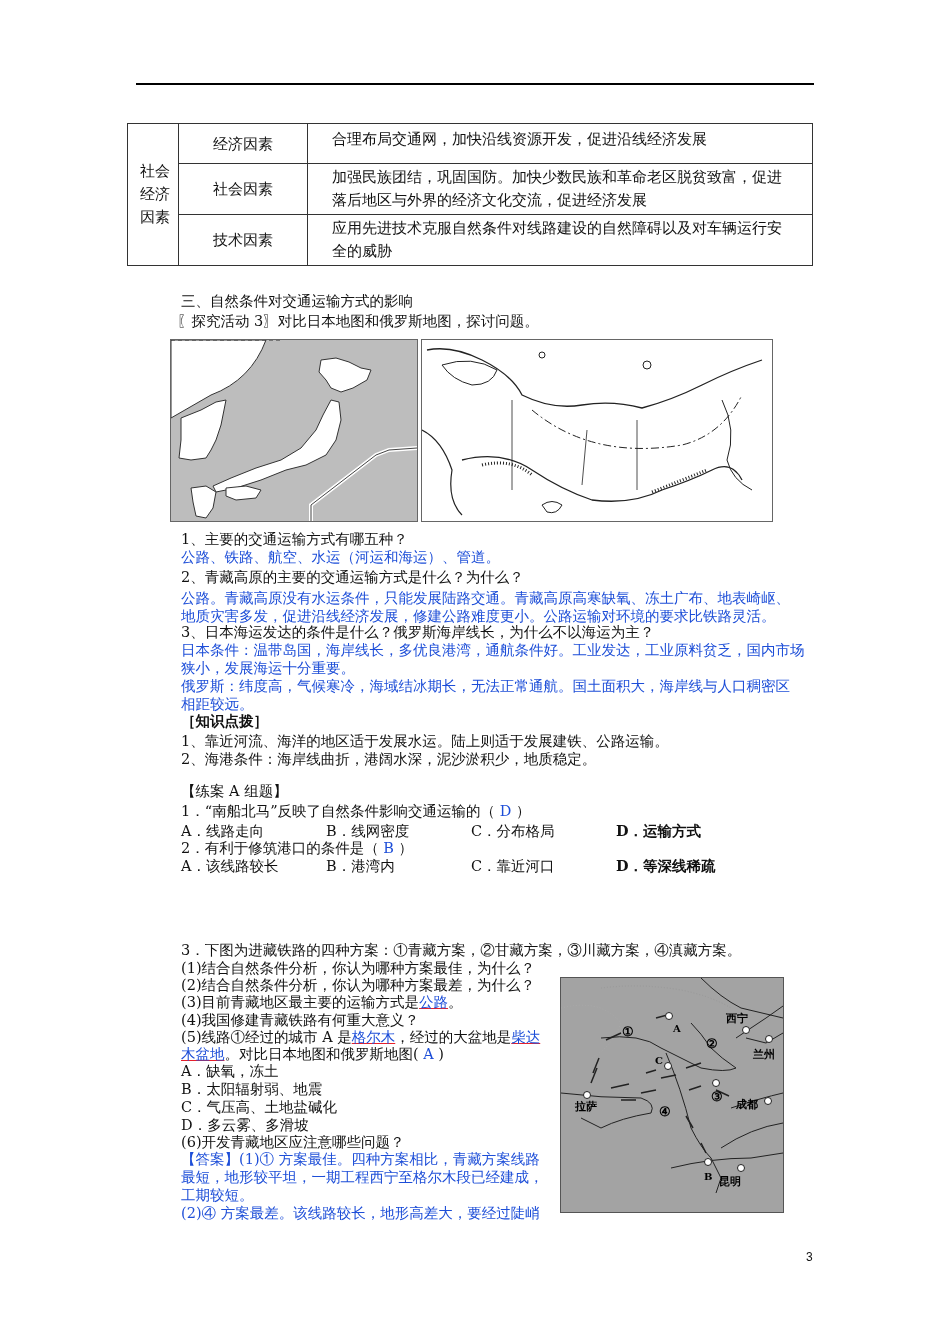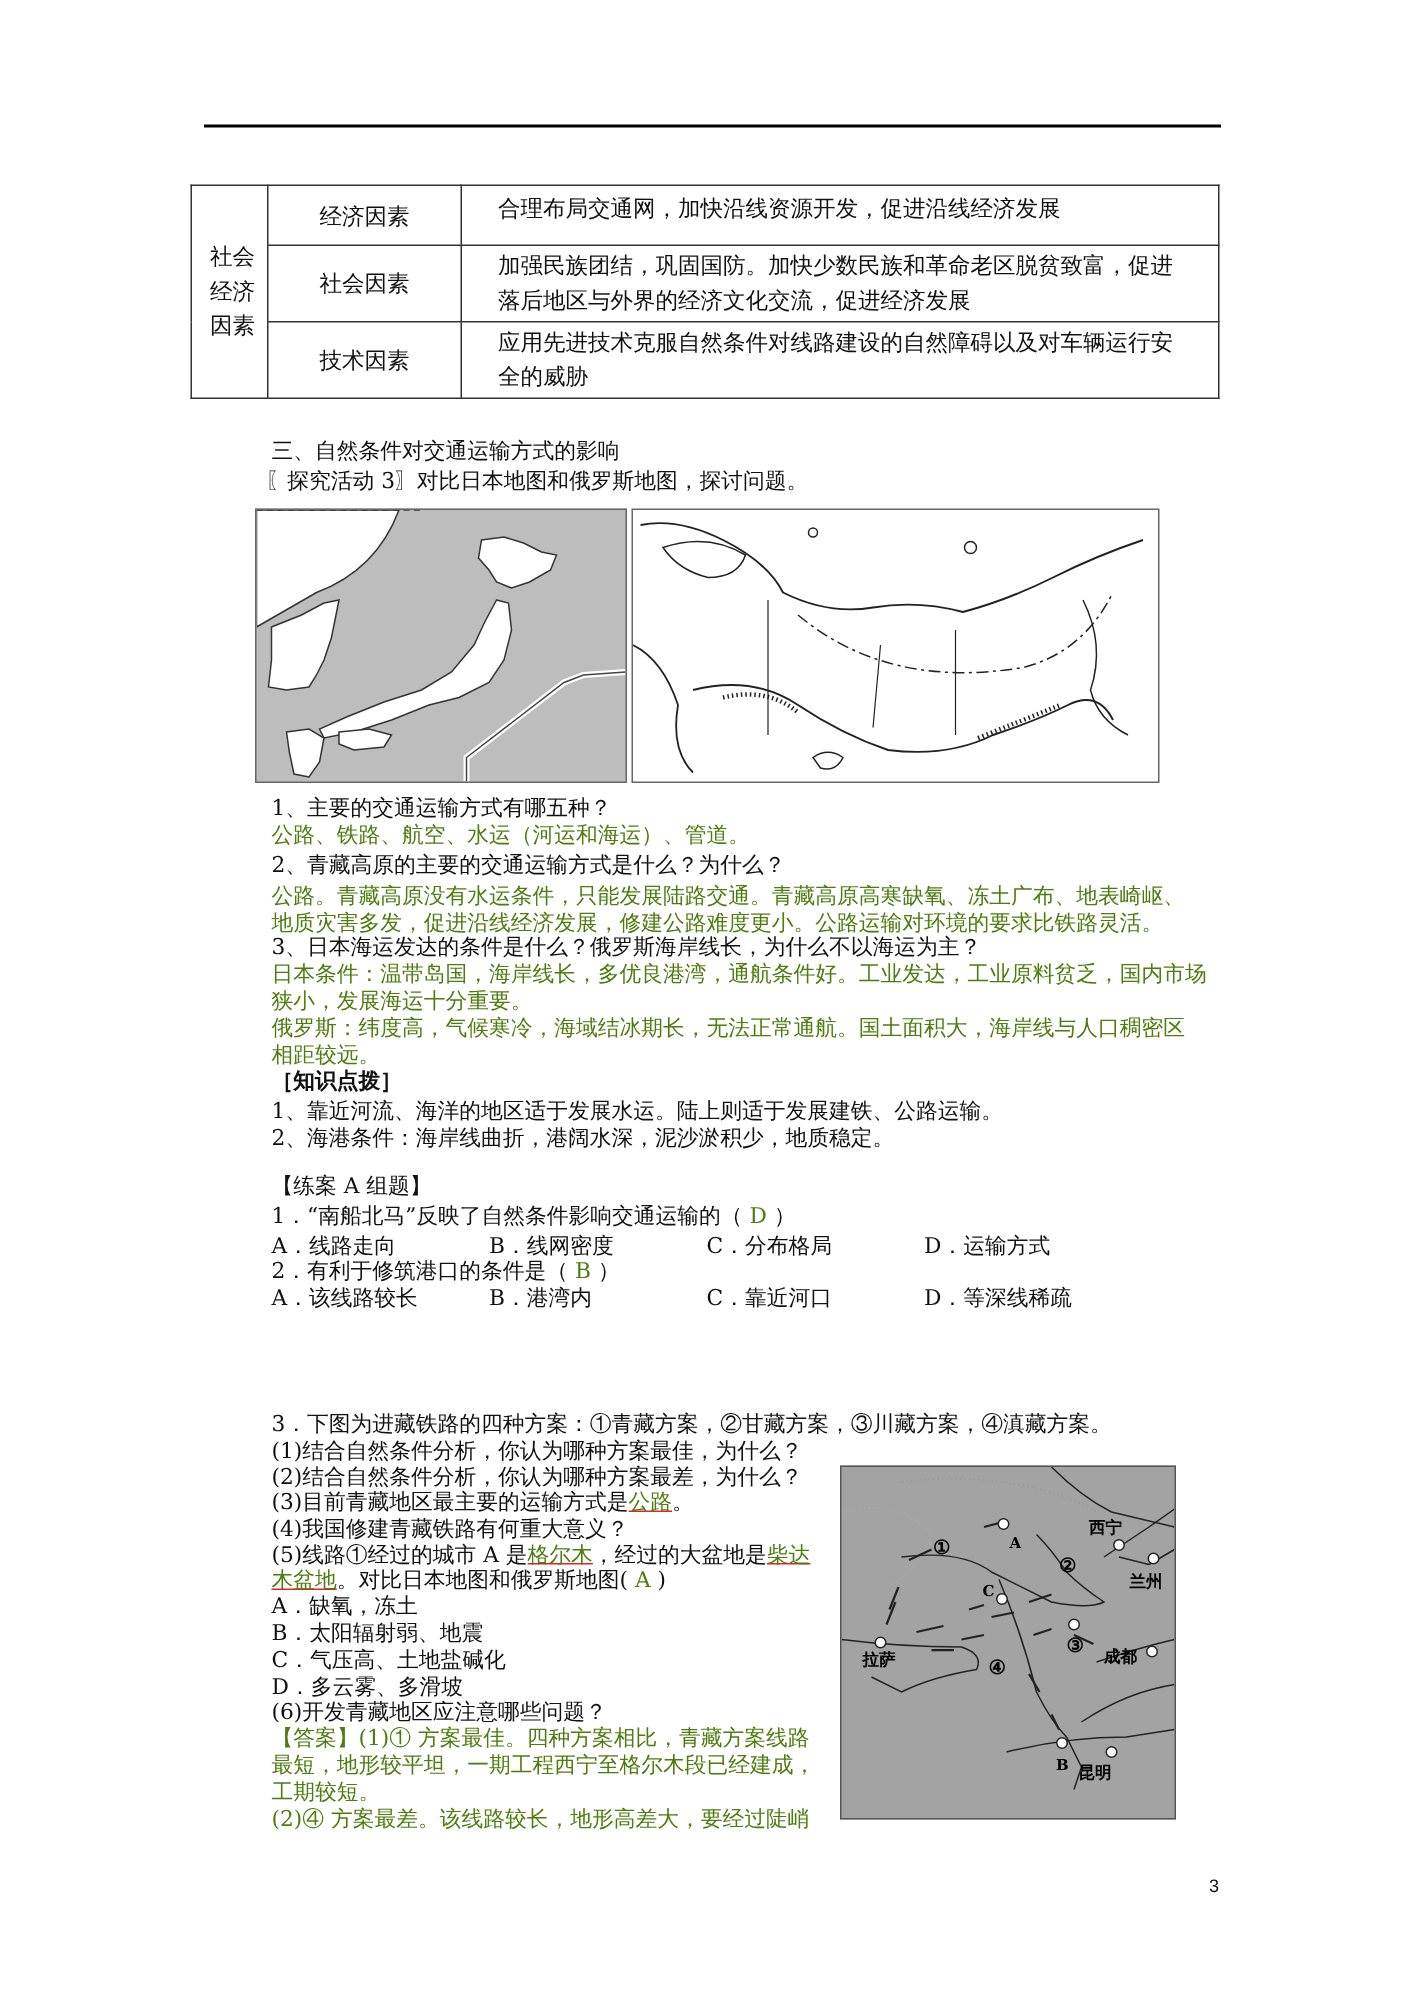--- a/index.html
+++ b/index.html
@@ -7,34 +7,34 @@
          font-family: "DejaVu Serif", "Liberation Serif", serif; color: #111; }
   .header-rule { position: absolute; left: 136px; top: 83px; width: 678px; height: 0;
                  border-top: 2px solid #000; }
   table.factors { position: absolute; left: 127px; top: 123px; width: 686px;
                   border-collapse: collapse; font-size: 15px; line-height: 23px; }
   table.factors td { border: 1px solid #333; padding: 2px 24px; vertical-align: middle; }
   table.factors td.group { width: 34px; text-align: right; padding: 0 8px; letter-spacing: 0; }
   table.factors td.cat { width: 80px; text-align: center; }
   .row1 td.cat, .row1 td.desc { height: 33px; vertical-align: top; padding-top: 4px; }
   .row1 td.cat { vertical-align: middle; }
-  .red { color: #4d7c0f; }
+  .red { color: #1d4ed8; }
   .ul { text-decoration: underline; text-decoration-color: #e8202a; }
   .block { position: absolute; left: 137px; font-size: 14.5px; line-height: 18.5px; white-space: nowrap; margin-left: 44px; }
   .maps { position: absolute; left: 170px; top: 339px; width: 603px; height: 183px; }
   .map-japan { position: absolute; left: 0; top: 0; width: 246px; height: 181px;
                border: 1px solid #666; background: #bdbdbd; overflow: hidden; }
   .map-russia { position: absolute; left: 251px; top: 0; width: 350px; height: 181px;
                 border: 1px solid #666; background: #fff; overflow: hidden; }
   .map-tibet { position: absolute; left: 560px; top: 977px; width: 222px; height: 234px;
                border: 1px solid #555; background: #a3a3a3; overflow: hidden; font-weight: bold; }
   .page-num { position: absolute; left: 806px; top: 1250px; font-size: 12px;
               font-family: "Liberation Sans", sans-serif; }
   .opt { display: inline-block; width: 145px; }
-  .opt.last { width: auto; }
+  .opt.last { width: auto; font-weight: bold; }
   svg text { font-family: "DejaVu Serif", "Liberation Serif", serif; }
 </style>
 </head>
 <body>
 
 <div class="header-rule"></div>
 
 <table class="factors">
   <tbody>
       <tr class="row1">

